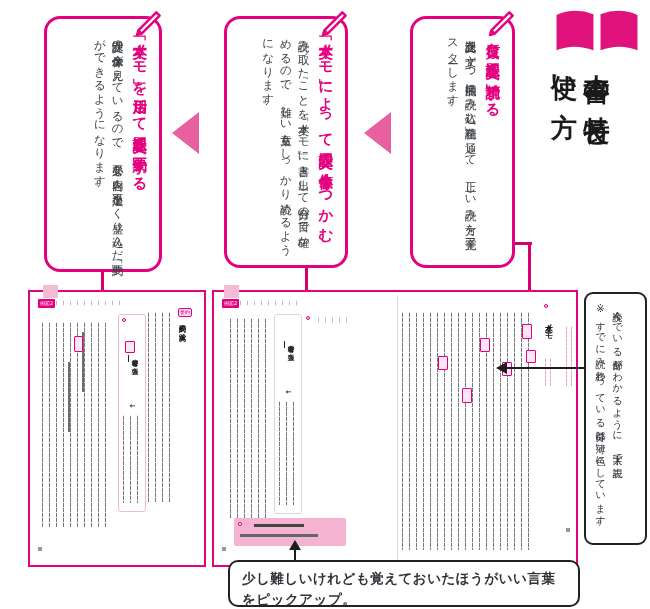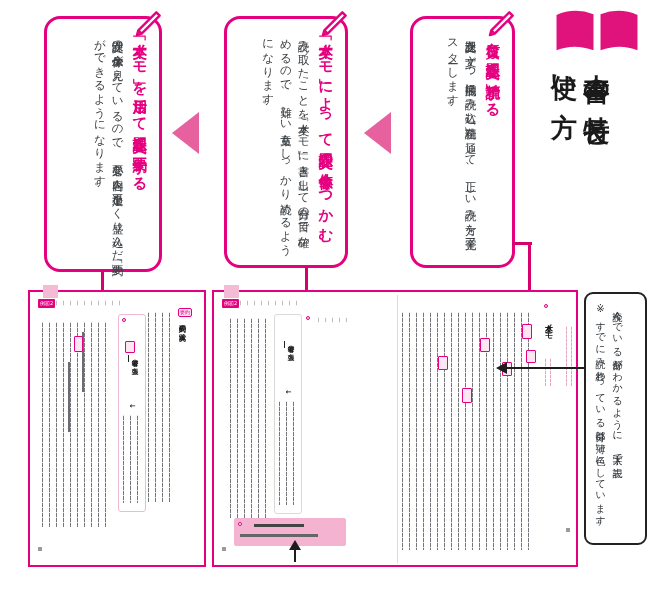--- a/index.html
+++ b/index.html
@@ -245,17 +245,21 @@
   <div class="note note-right" style="left:584px;top:292px;width:63px;height:253px;">
     <div class="vtext">
       <span>今読んでいる部分がわかるように、太字で表記。</span>
       <span>※すでに読み終わっている部分は薄い色にしています。</span>
     </div>
   </div>
 
   <div class="bline" style="left:506px;top:367px;width:80px;height:2px;"></div>
   <div class="arrowhead-left" style="left:496px;top:362px;"></div>
 
+  <div class="note note-bottom" style="left:228px;top:560px;width:352px;height:47px;">
+    <span>少し難しいけれども覚えておいたほうがいい言葉をピックアップ。</span>
+
+  </div>
 
   <div class="bline" style="left:294px;top:548px;width:2px;height:14px;"></div>
   <div class="arrowhead-up" style="left:289px;top:540px;"></div>
 
 </div>
 
 </body></html>

